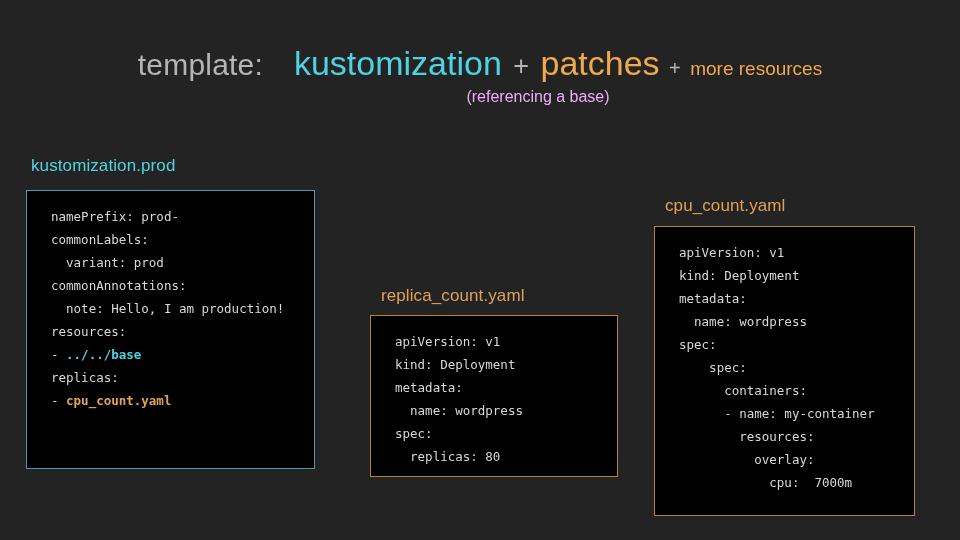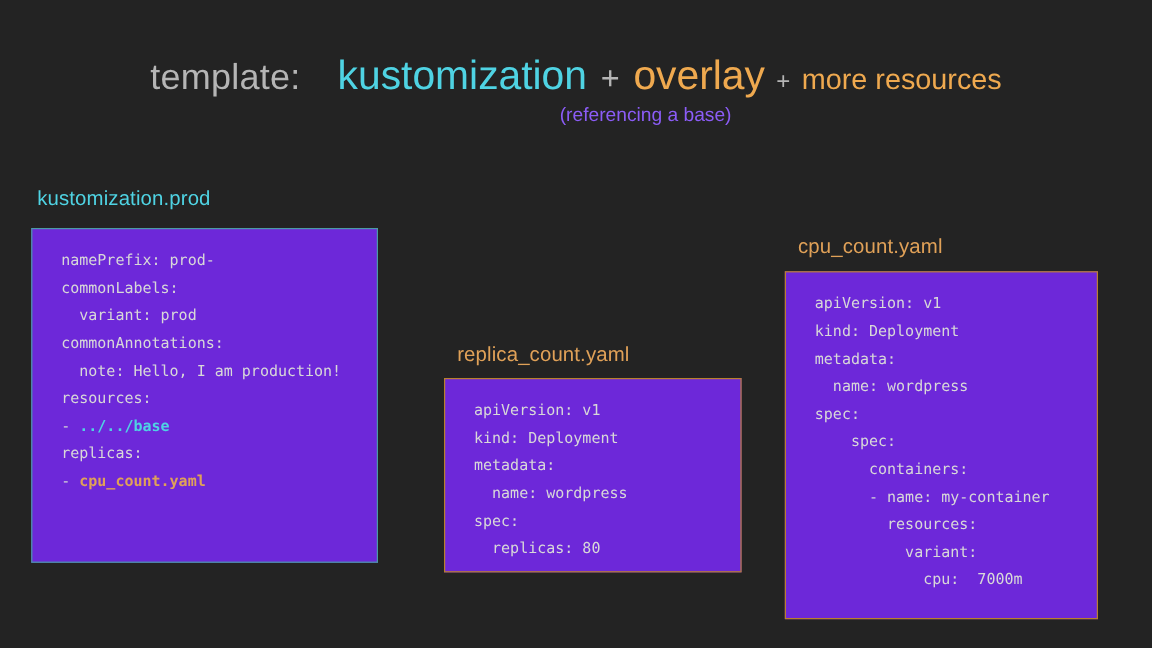--- a/index.html
+++ b/index.html
@@ -48,46 +48,46 @@
   .hl-patches {
     font-size: 34px;
     color: #efa94f;
   }
   .hl-plus2 {
     font-size: 20px;
     color: #b5b5b5;
     padding: 0 5px;
   }
   .hl-more {
-    font-size: 24px;
+    font-size: 19px;
     color: #efa94f;
   }
   #subtitle {
     display: block;
     margin-top: 8px;
     font-size: 16px;
-    color: #8b5cf6;
+    color: #f0abfc;
     padding-left: 116px;
   }
 
   
   .file-label {
     position: absolute;
     font-size: 17px;
     letter-spacing: 0.1px;
     white-space: nowrap;
   }
   .label-cyan   { color: #4fd3e3; }
   .label-orange { color: #e0a158; }
 
   
   .code-box {
     position: absolute;
     box-sizing: border-box;
-    background: #6d28d9;
+    background: #000000;
     border: 1px solid #4a9aa6;
     padding: 14px 16px 14px 24px;
     font-family: "DejaVu Sans Mono", "Liberation Mono", monospace;
     font-size: 12.5px;
   }
   .code-box.orange-border { border-color: #b9802f; }
 
   .code-line {
     white-space: pre;
     color: #d8d8d8;
@@ -108,21 +108,21 @@
 </style>
 </head>
 <body>
 
 <div id="heading-block">
   <span id="headline">
     <span class="hl-overlay">template:</span>
     <span class="hl-gap"></span>
     <span class="hl-kustomization">kustomization</span>
     <span class="hl-plus">+</span>
-    <span class="hl-patches">overlay</span>
+    <span class="hl-patches">patches</span>
     <span class="hl-plus2">+</span>
     <span class="hl-more">more resources</span>
   </span>
   <span id="subtitle">(referencing a base)</span>
 </div>
 
 <div id="label-kustomization" class="file-label label-cyan">kustomization.prod</div>
 <div id="label-replica" class="file-label label-orange">replica_count.yaml</div>
 <div id="label-cpu" class="file-label label-orange">cpu_count.yaml</div>
 
@@ -148,15 +148,15 @@
 <div id="box-cpu" class="code-box orange-border">
     <div class="code-line"><span class="tok-plain">apiVersion: v1</span></div>
     <div class="code-line"><span class="tok-plain">kind: Deployment</span></div>
     <div class="code-line"><span class="tok-plain">metadata:</span></div>
     <div class="code-line"><span class="tok-plain">  name: wordpress</span></div>
     <div class="code-line"><span class="tok-plain">spec:</span></div>
     <div class="code-line"><span class="tok-plain">    spec:</span></div>
     <div class="code-line"><span class="tok-plain">      containers:</span></div>
     <div class="code-line"><span class="tok-plain">      - name: my-container</span></div>
     <div class="code-line"><span class="tok-plain">        resources:</span></div>
-    <div class="code-line"><span class="tok-plain">          variant:</span></div>
+    <div class="code-line"><span class="tok-plain">          overlay:</span></div>
     <div class="code-line"><span class="tok-plain">            cpu:  7000m</span></div>
   </div>
 
 </body></html>

